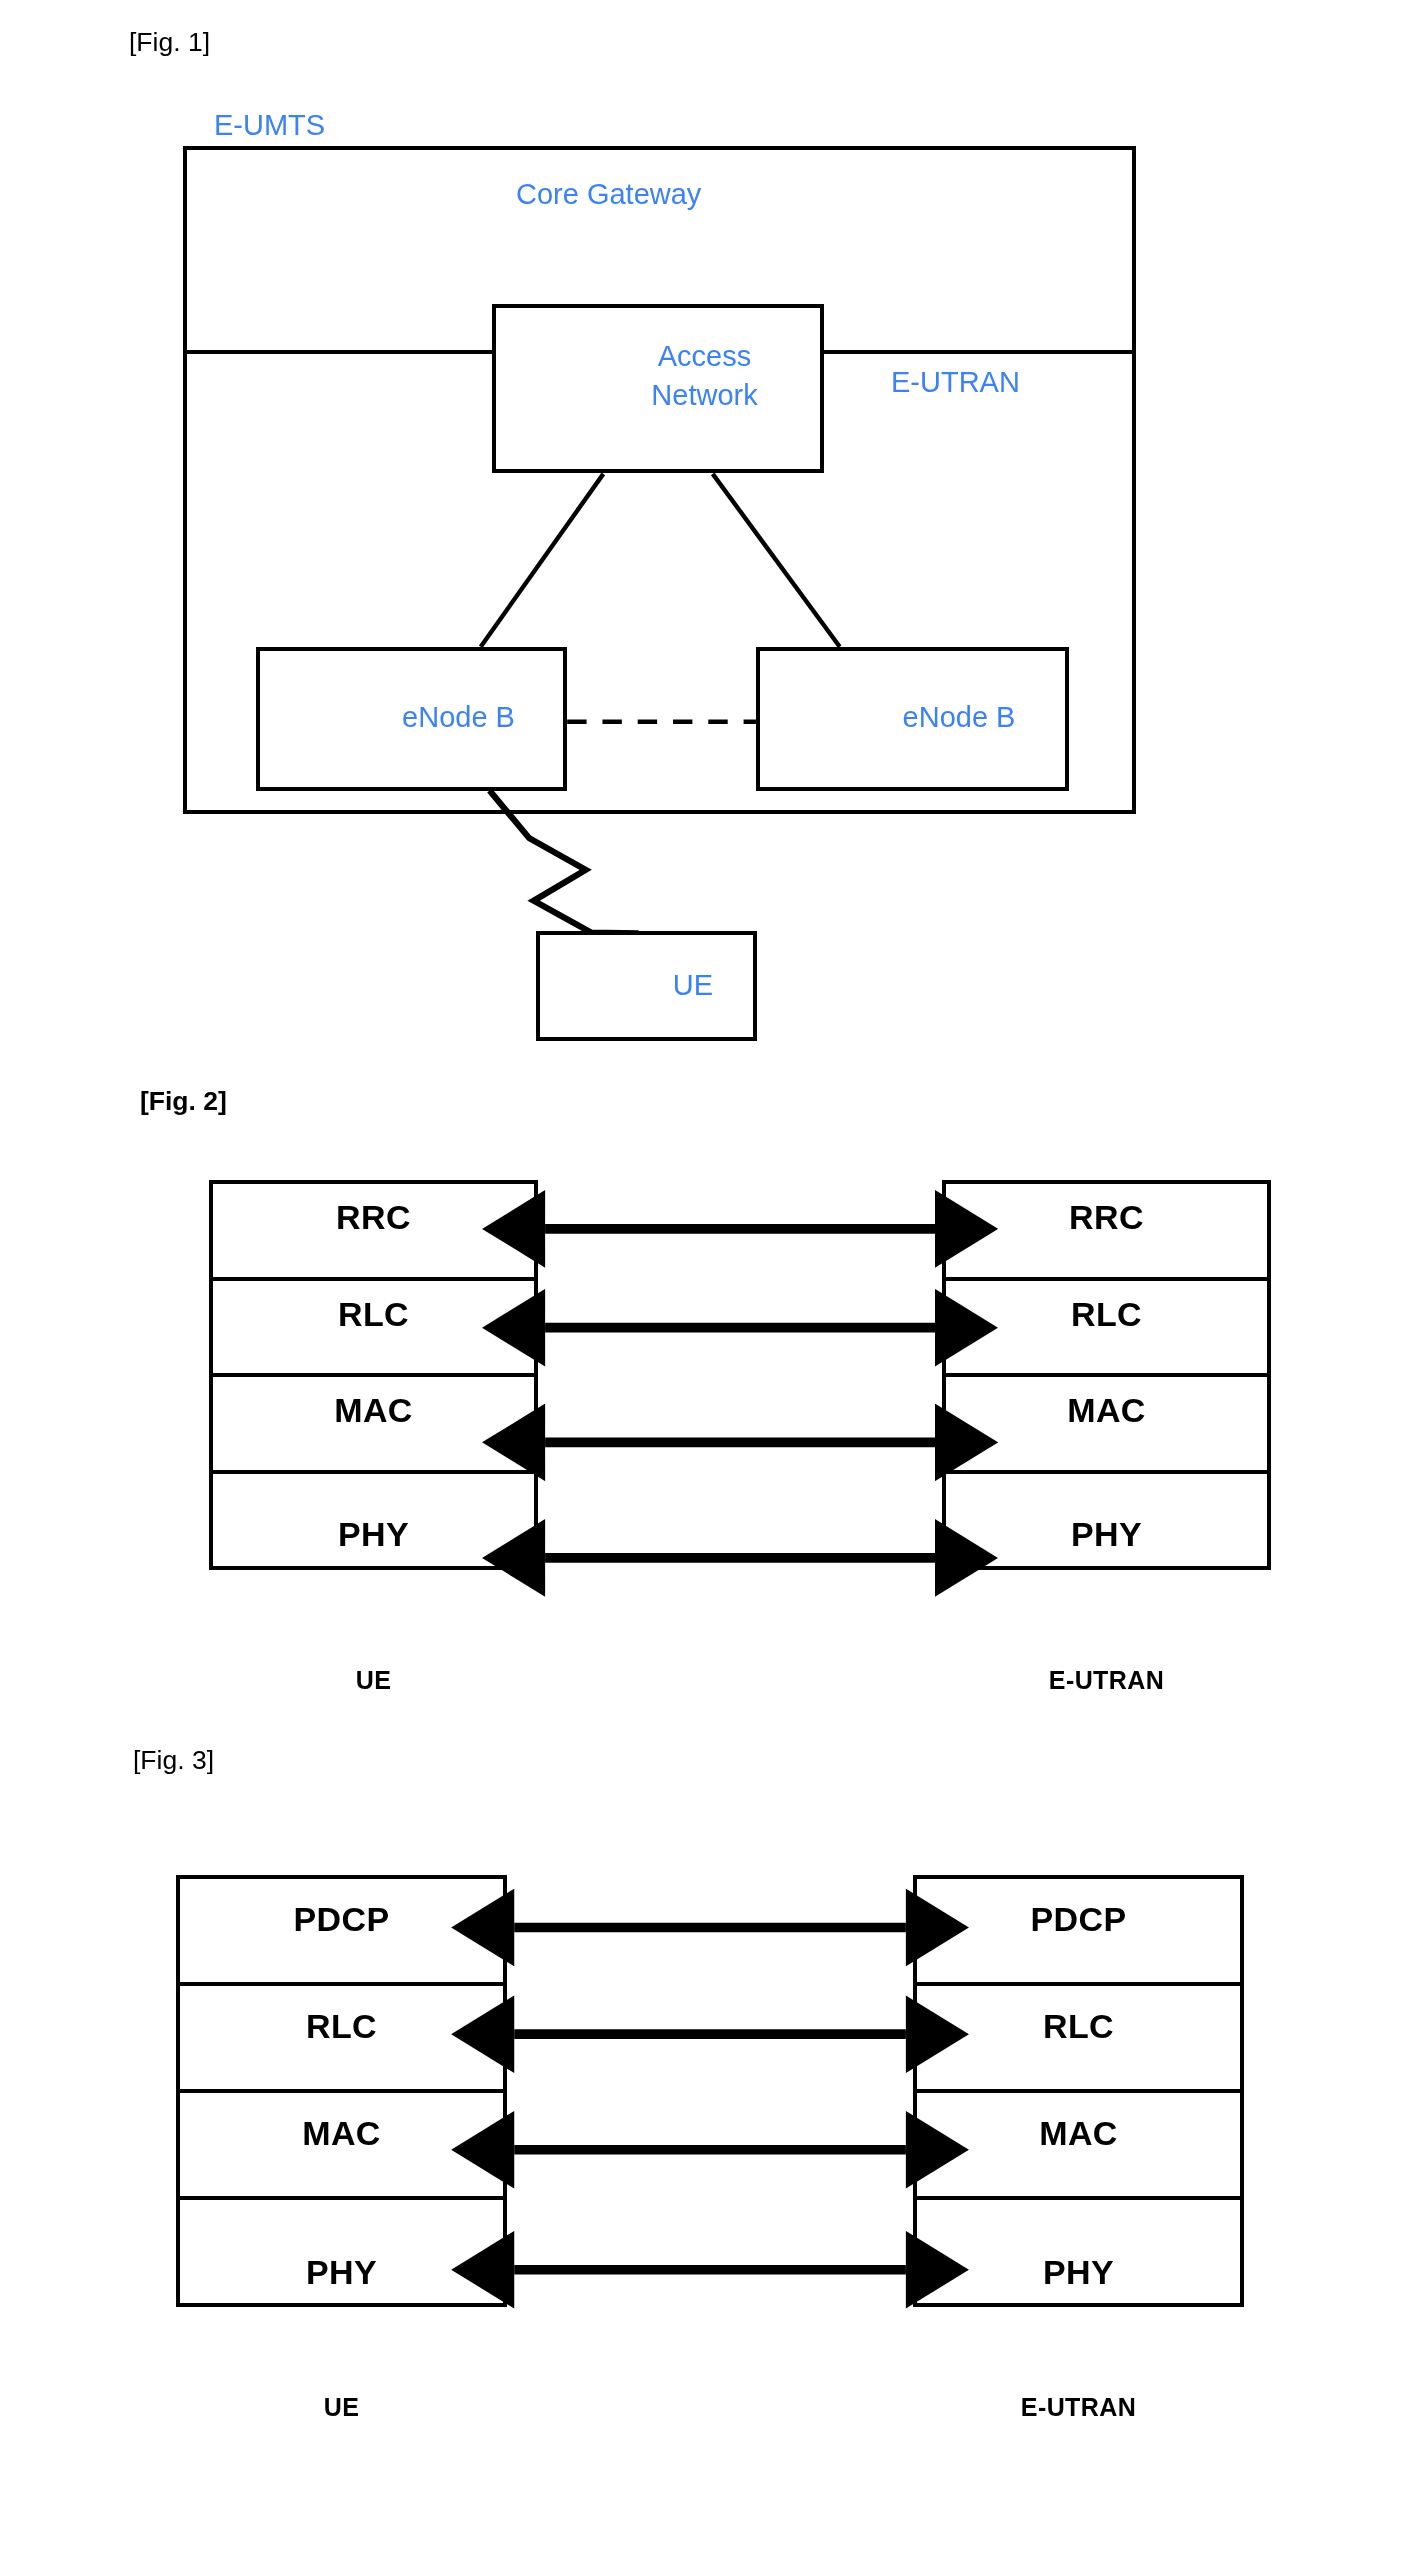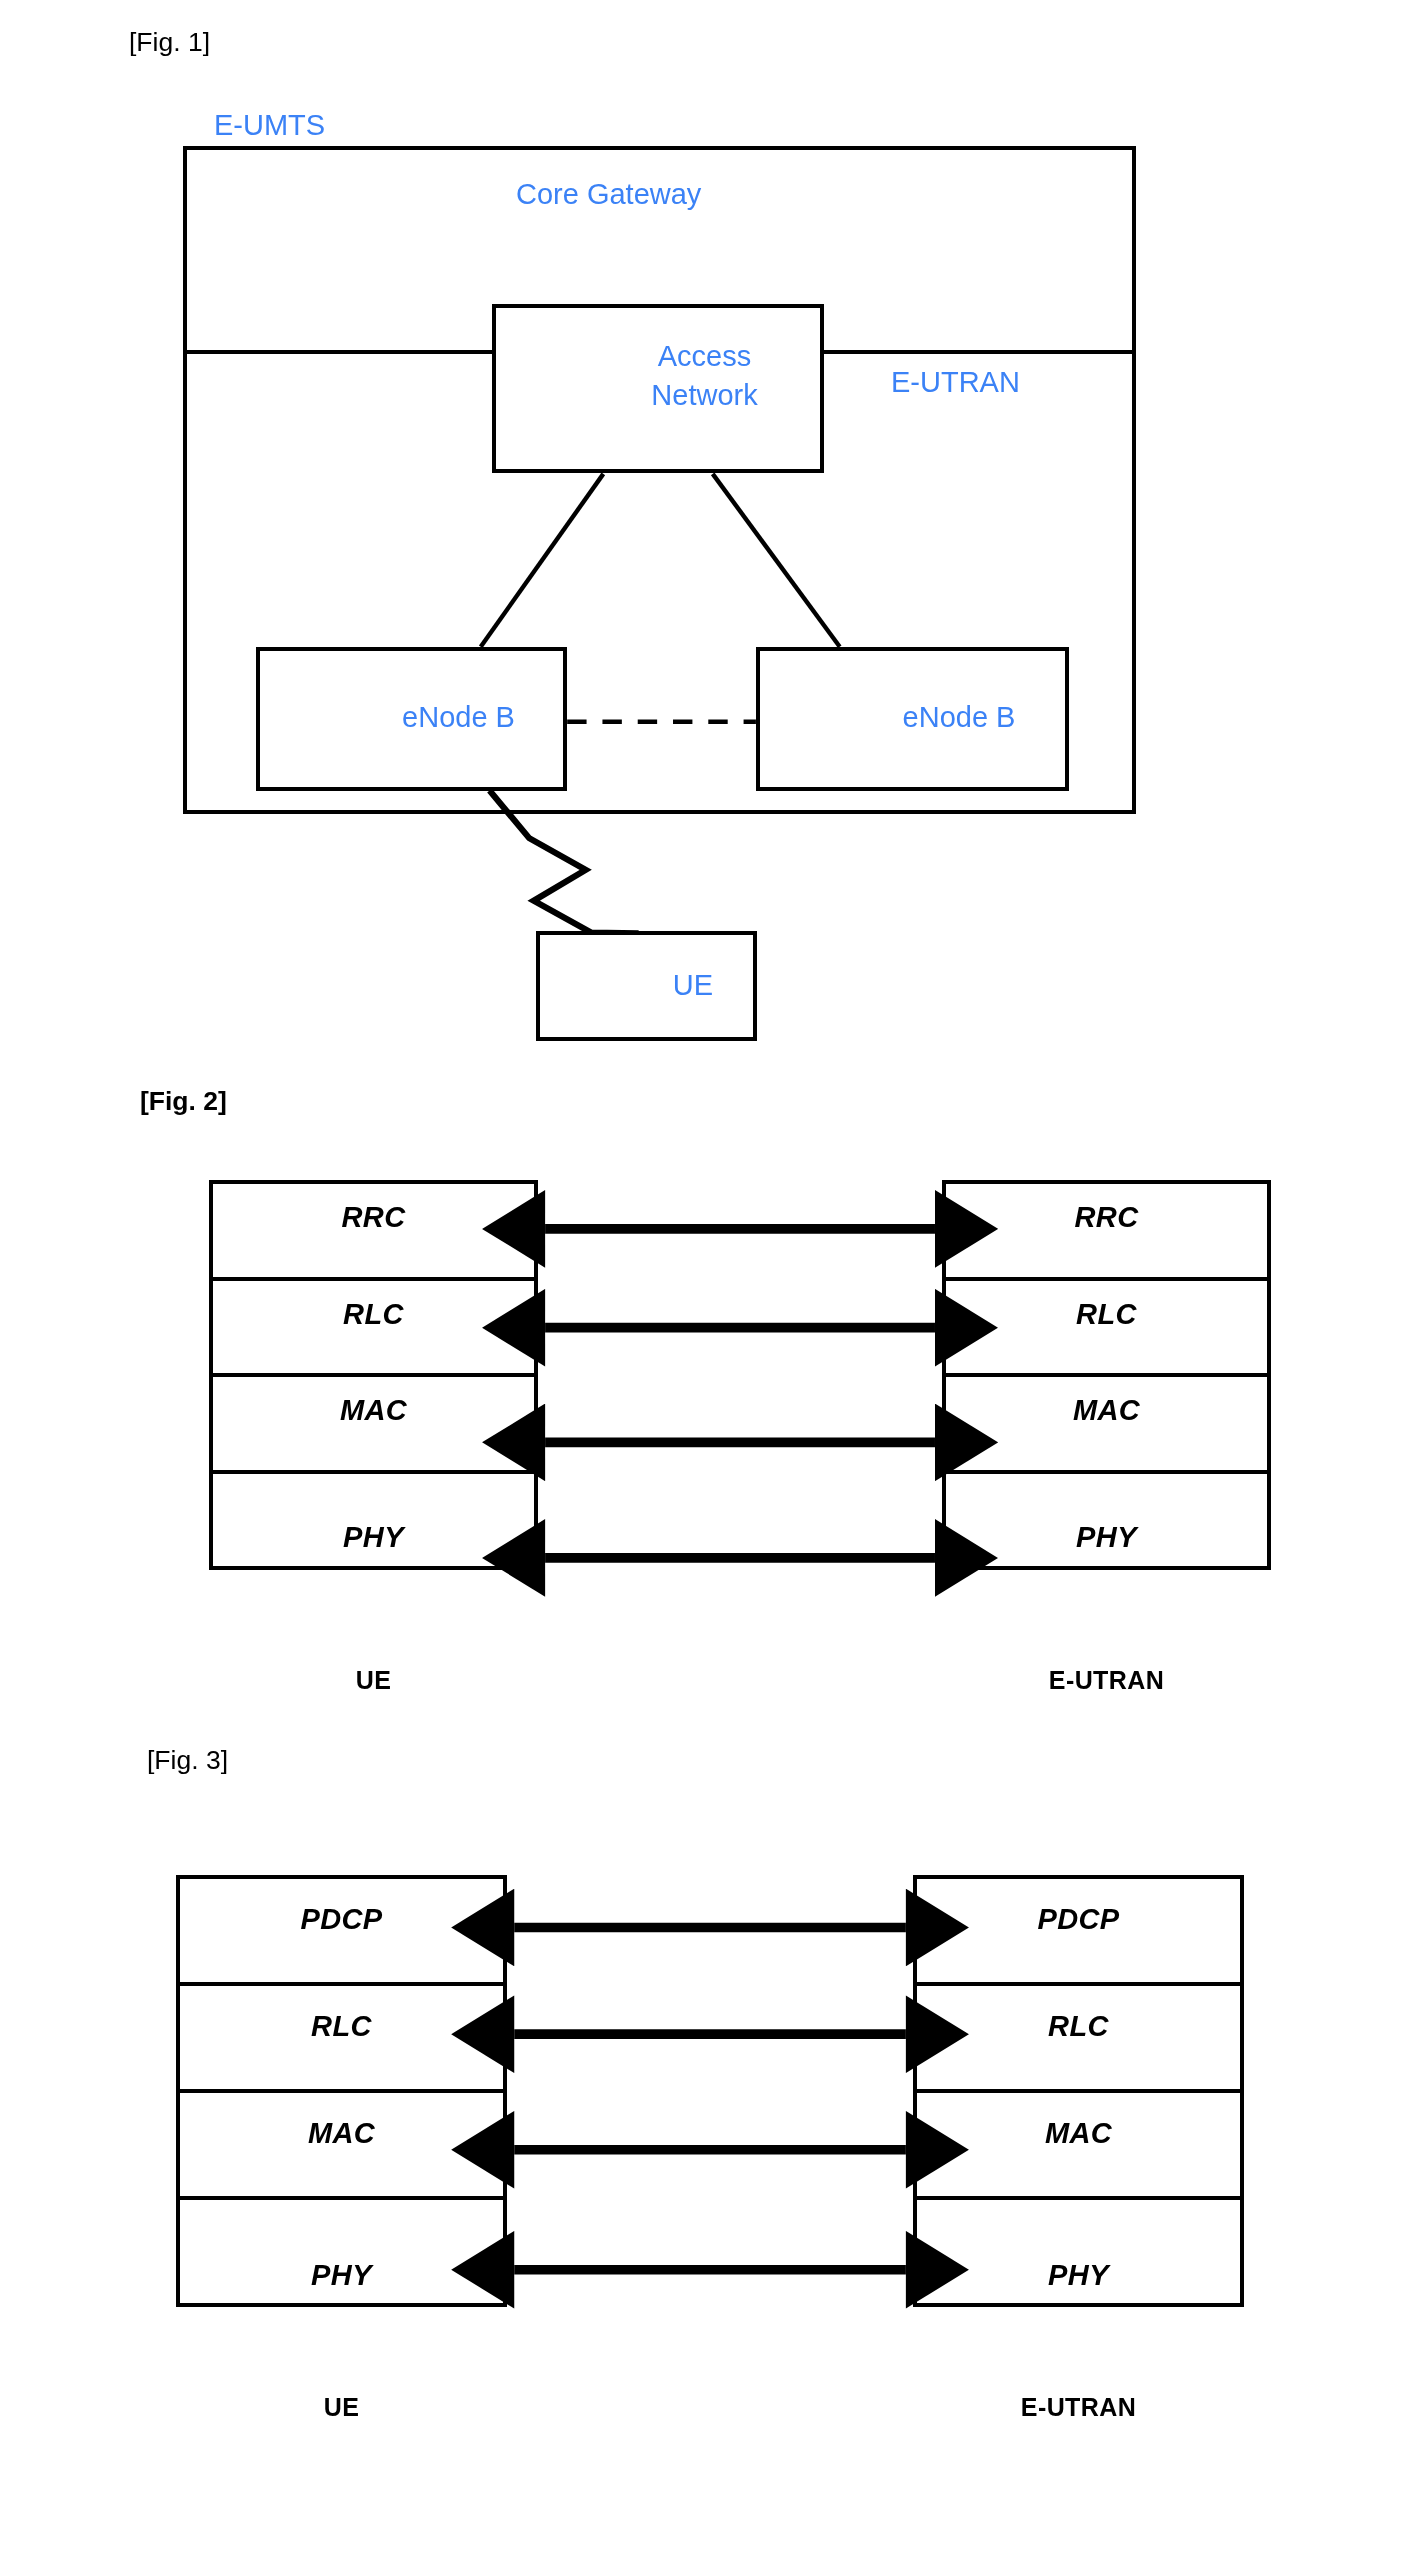--- a/index.html
+++ b/index.html
@@ -78,24 +78,23 @@
     box-sizing: border-box;
     flex: 1 1 0;
     border-bottom: 4.4px solid #000;
     display: flex;
     align-items: center;
     justify-content: center;
     position: relative;
   }
   .stack .cell:last-child { border-bottom: none; align-items: flex-end; }
   .stack .cell span {
-    font-size: 29px;
+    font-size: 34px;
     font-weight: bold;
     letter-spacing: 0.4px;
-    font-style: italic;
   }
   
   .stack.fig2 .cell span { position: relative; top: -12.4px; }
   .stack.fig3 .cell span { position: relative; top: -11.5px; }
 
   .endpoint-label {
     position: absolute;
     font-size: 25px;
     font-weight: bold;
     text-align: center;
@@ -201,21 +200,21 @@
     </svg>
 
     <div class="endpoint-label" style="left:209px; top:1666px; width:329px;">UE</div>
 
     <div class="endpoint-label" style="left:942px; top:1666px; width:329px;">E-UTRAN</div>
 
   </div>
 
   <div>
 
-    <div class="fig-caption" style="left:147px; top:1745px;">[Fig. 3]</div>
+    <div class="fig-caption" style="left:133px; top:1745px;">[Fig. 3]</div>
 
     <div class="stack fig3" style="left:176px; top:1875px; width:331px; height:432px;">
       <div class="cell">
         <span>PDCP</span>
       </div>
       <div class="cell">
         <span>RLC</span>
       </div>
       <div class="cell">
         <span>MAC</span>

